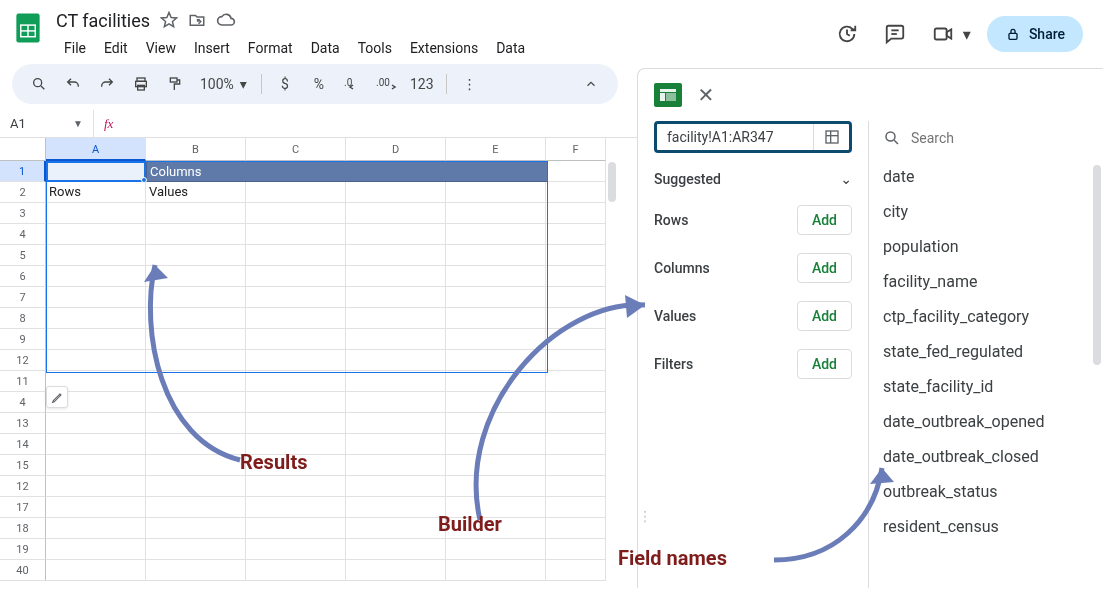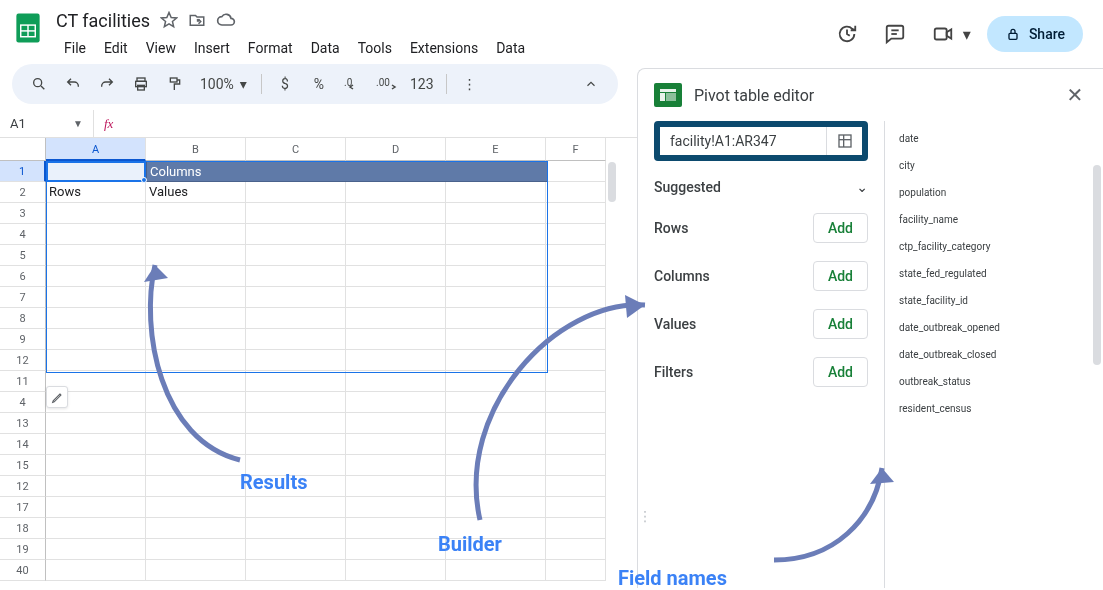--- a/index.html
+++ b/index.html
@@ -60,36 +60,36 @@
   .vscroll { position: absolute; right: 2px; top: 24px; width: 8px; height: 40px; background: #dadce0; border-radius: 4px; }
 
   
   .editor { position: absolute; right: 0; top: 68px; width: 466px; height: 520px; background: #fff; border-left: 1px solid #dadce0; border-top: 1px solid #dadce0; border-radius: 8px 0 0 0; display: flex; flex-direction: column; }
   .editor-hdr { display: flex; align-items: center; gap: 12px; padding: 14px 16px; }
   .editor-hdr .eicon { width: 28px; height: 24px; background: #188038; border-radius: 2px; display: flex; align-items: center; justify-content: center; }
   .editor-title { font-size: 16px; color: #3c4043; flex: 1; }
   .editor-close { color: #5f6368; font-size: 20px; width: 24px; text-align: center; }
   .editor-body { display: flex; flex: 1; overflow: hidden; }
   .builder { width: 246px; padding: 0 16px; display: flex; flex-direction: column; gap: 18px; }
-  .range-row { display: flex; align-items: center; border: 6px solid #0c4a6e; border-radius: 4px; height: 40px; }
+  .range-row { display: flex; align-items: center; border: 3px solid #0c4a6e; border-radius: 4px; height: 32px; }
   .range-input { flex: 1; padding: 0 10px; font-size: 14px; color: #3c4043; }
   .range-btn { width: 36px; height: 100%; border-left: 1px solid #dadce0; display: flex; align-items: center; justify-content: center; color: #5f6368; }
   .suggested { display: flex; align-items: center; justify-content: space-between; font-size: 14px; font-weight: 500; color: #3c4043; }
   .section-row { display: flex; align-items: center; justify-content: space-between; }
   .section-label { font-size: 14px; font-weight: 500; color: #3c4043; }
   .add-btn { border: 1px solid #dadce0; border-radius: 4px; padding: 6px 14px; font-size: 14px; font-weight: 500; color: #188038; background: #fff; }
   .drag-handle { position: absolute; left: 638px; top: 508px; color: #bdc1c6; font-size: 14px; letter-spacing: 2px; }
 
   .fields { flex: 1; border-left: 1px solid #dadce0; display: flex; flex-direction: column; position: relative; }
   .search-row { display: flex; align-items: center; gap: 10px; padding: 8px 14px; color: #5f6368; }
   .search-row input { border: none; outline: none; font-size: 14px; flex: 1; color: #3c4043; }
   .field-list { overflow-y: auto; padding: 4px 0; }
-  .field-item { padding: 8px 14px; font-size: 10px; color: #3c4043; cursor: grab; }
+  .field-item { padding: 8px 14px; font-size: 16px; color: #3c4043; cursor: grab; }
   .fields-scroll { position: absolute; right: 2px; top: 44px; width: 8px; height: 200px; background: #dadce0; border-radius: 4px; }
-  .annot-label { font-size: 20px; font-weight: 700; color: #3b82f6; position: absolute; margin-top: 20px; }
+  .annot-label { font-size: 20px; font-weight: 700; color: #7f1d1d; position: absolute; }
   svg.arrow { position: absolute; overflow: visible; }
   svg.arrow path { stroke: #6b7db8; stroke-width: 5; fill: none; }
   svg.arrow .head { fill: #6b7db8; stroke: none; }
 </style>
 </head>
 <body>
 
 <div class="titlebar">
   <div class="logo">
     <svg viewBox="0 0 44 44">
@@ -445,21 +445,20 @@
 <div class="editor">
   <div class="editor-hdr">
     <div class="eicon">
         <svg width="18" height="14" viewBox="0 0 18 14">
           <rect x="0" y="0" width="18" height="14" fill="#188038"></rect>
           <rect x="1" y="1" width="16" height="3" fill="#fff" opacity=".9"></rect>
           <rect x="1" y="5" width="5" height="8" fill="#fff" opacity=".9"></rect>
           <rect x="7" y="5" width="10" height="8" fill="#fff" opacity=".5"></rect>
         </svg>
       </div>
-    <span class="editor-title">Pivot table editor</span>
     <span class="editor-close">✕</span>
   </div>
   <div class="editor-body">
     <div class="builder">
       <div class="range-row">
         <span class="range-input">facility!A1:AR347</span>
         <span class="range-btn">
             <svg width="16" height="16" viewBox="0 0 24 24">
               <rect x="3" y="3" width="18" height="18" fill="none" stroke="#5f6368" stroke-width="2"></rect>
               <line x1="3" y1="10" x2="21" y2="10" stroke="#5f6368" stroke-width="2"></line>
@@ -482,20 +481,27 @@
       <div class="section-row">
         <span class="section-label">Values</span>
         <button class="add-btn">Add</button>
       </div>
       <div class="section-row">
         <span class="section-label">Filters</span>
         <button class="add-btn">Add</button>
       </div>
     </div>
     <div class="fields">
+      <div class="search-row">
+        <svg width="18" height="18" viewBox="0 0 24 24">
+            <circle cx="10" cy="10" r="6" fill="none" stroke="#5f6368" stroke-width="2"></circle>
+            <line x1="15" y1="15" x2="20" y2="20" stroke="#5f6368" stroke-width="2"></line>
+          </svg>
+        <input placeholder="Search" style="">
+      </div>
       <div class="field-list" id="field-list">
           <div class="field-item">date</div>
           <div class="field-item">city</div>
           <div class="field-item">population</div>
           <div class="field-item">facility_name</div>
           <div class="field-item">ctp_facility_category</div>
           <div class="field-item">state_fed_regulated</div>
           <div class="field-item">state_facility_id</div>
           <div class="field-item">date_outbreak_opened</div>
           <div class="field-item">date_outbreak_closed</div>

